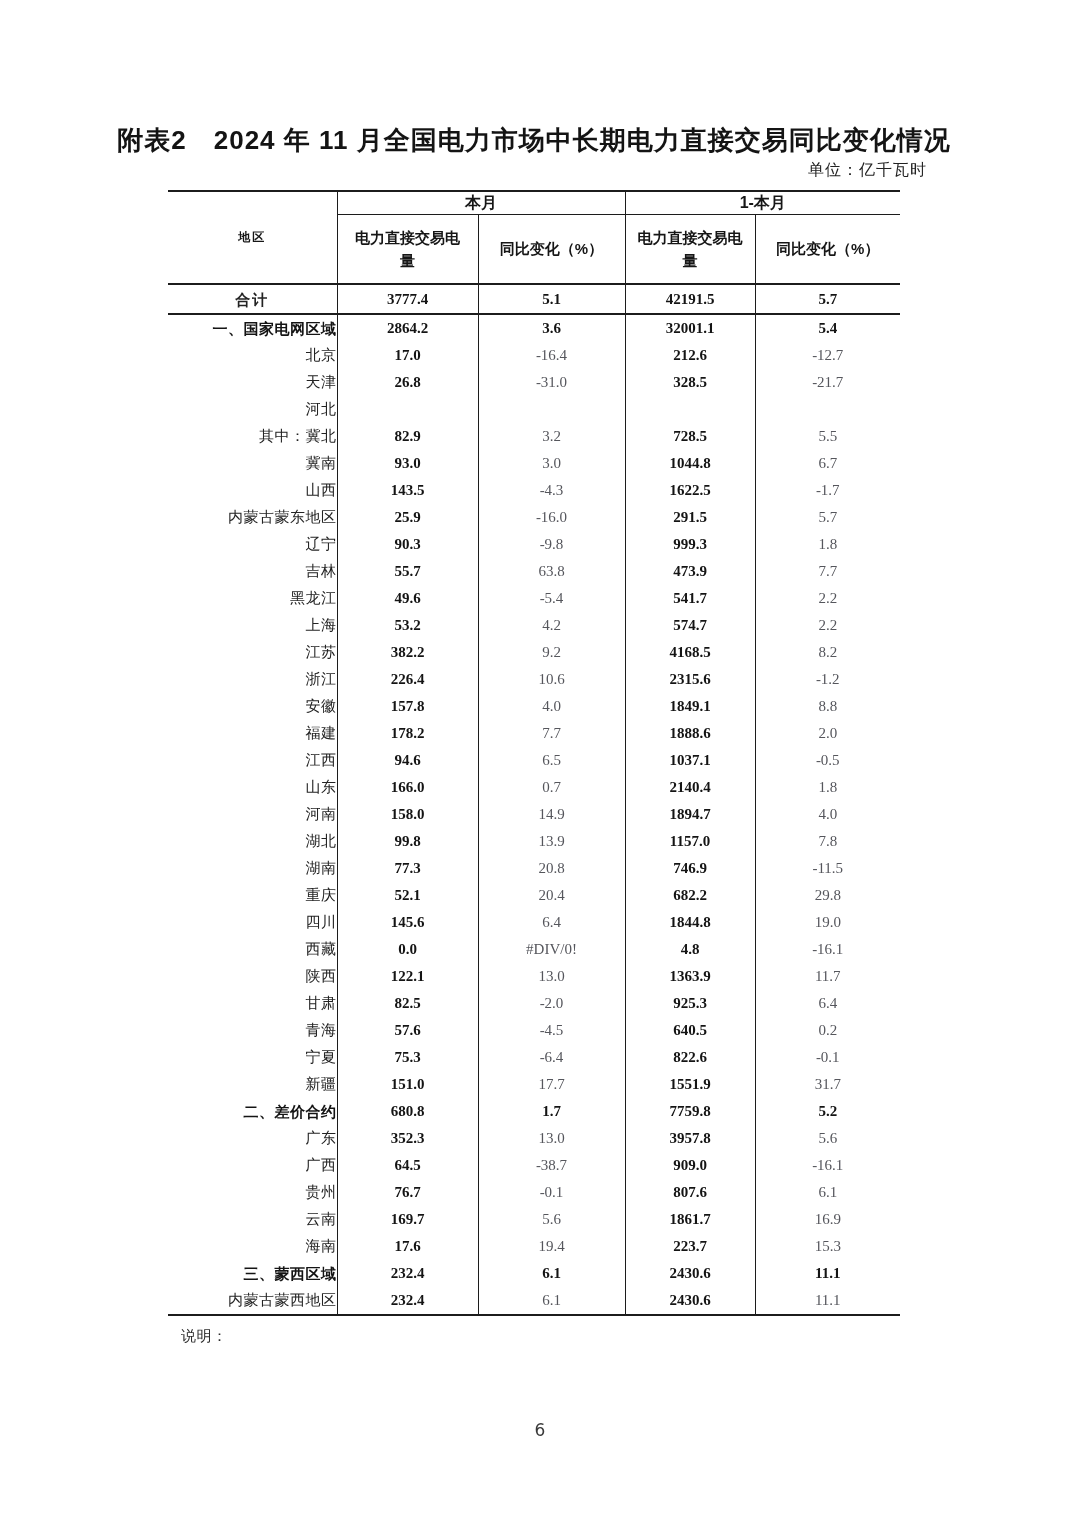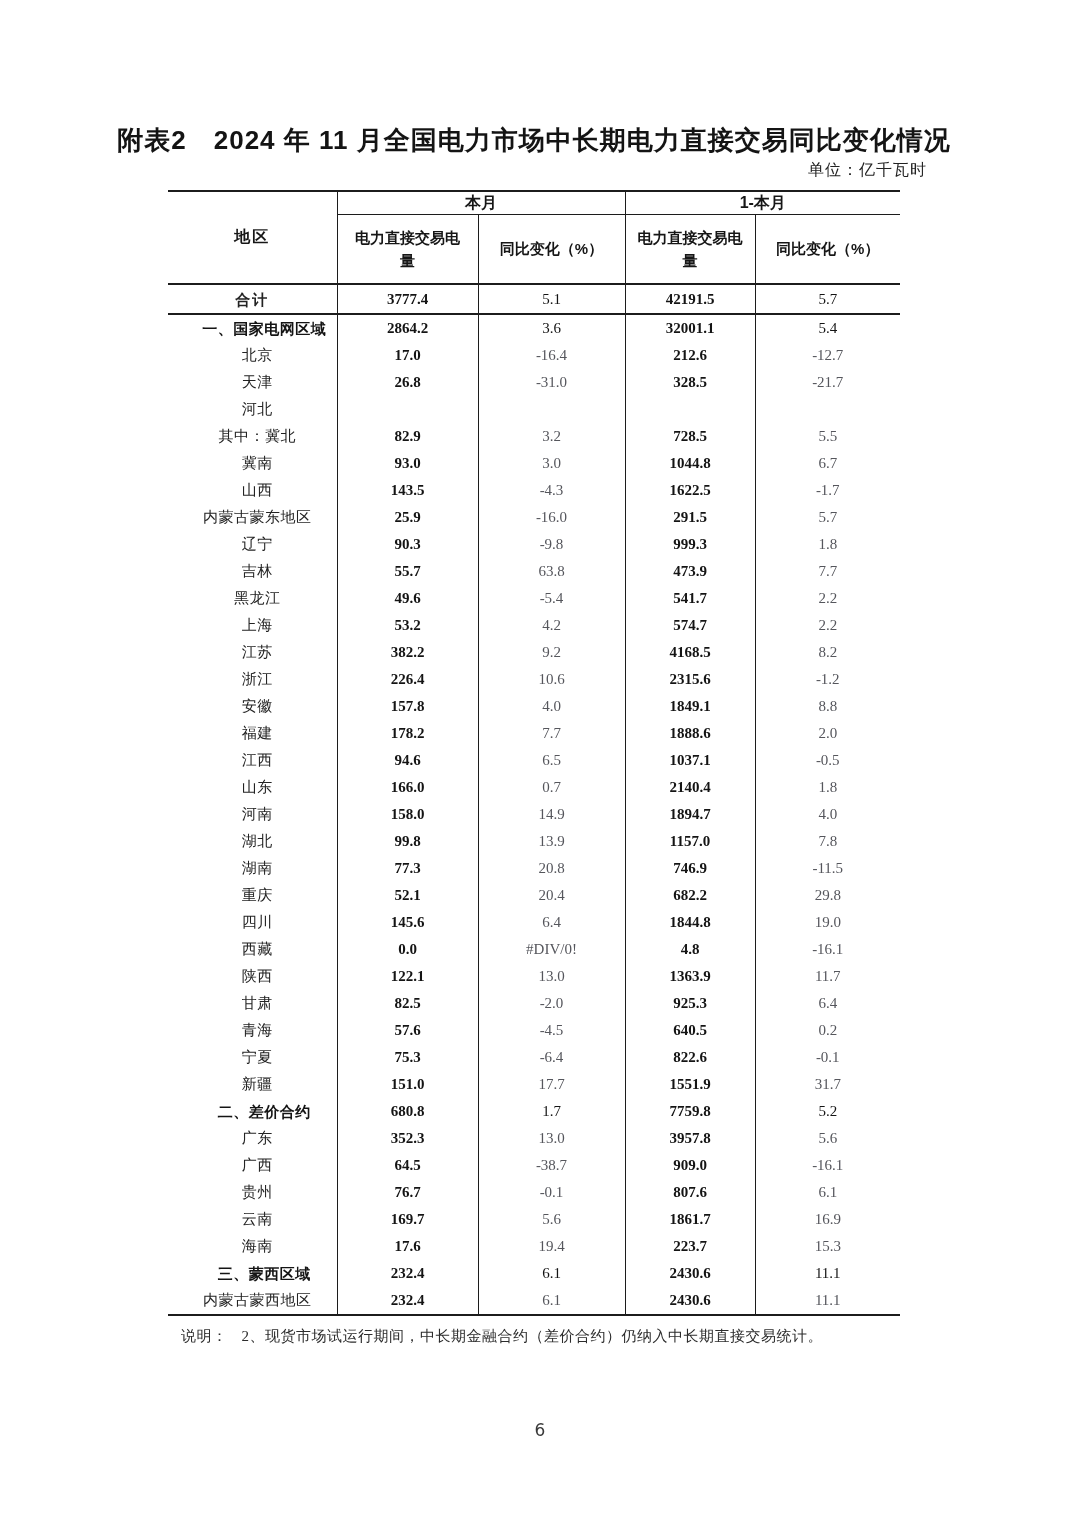--- a/index.html
+++ b/index.html
@@ -33,46 +33,46 @@
     vertical-align:middle;
   }
   .data-table th:last-child,.data-table td:last-child{border-right:none;}
 
   
   .data-table thead th{
     font-family:"Liberation Sans","DejaVu Sans",sans-serif;
     font-weight:bold;color:#161616;text-align:center;
   }
   th.h-group{height:22px;font-size:16px;border-bottom:1.3px solid #1c1c1c;}
-  th.h-region{font-size:16px;border-bottom:2.5px solid #1c1c1c;letter-spacing:2px;}
+  th.h-region{font-size:12px;border-bottom:2.5px solid #1c1c1c;letter-spacing:2px;}
   th.h-sub{height:68px;font-size:15px;border-bottom:2.5px solid #1c1c1c;line-height:1.55;}
   .wrap-8{display:inline-block;width:112px;}
 
   
   .data-table tbody td{height:27px;font-size:15px;line-height:1;}
-  td.c-region{text-align:center;padding-left:10px;color:#232323;letter-spacing:0.5px;}
+  td.c-region{text-align:right;padding-left:10px;color:#232323;letter-spacing:0.5px;}
   td.c-vol{text-align:center;font-weight:bold;color:#141414;}
   td.c-pct{text-align:center;color:#55565c;}
 
   tr.r-total td{border-bottom:2.5px solid #1c1c1c;height:28px;}
   tr.r-total td.c-region{
     text-align:center;padding-left:0;font-weight:bold;
     font-family:"Liberation Sans","DejaVu Sans",sans-serif;letter-spacing:2px;
   }
-  tr.r-total td.c-pct,tr.r-section td.c-pct{color:#141414;font-weight:normal;}
+  tr.r-total td.c-pct,tr.r-section td.c-pct{color:#141414;font-weight:bold;}
   tr.r-section td.c-region{
     padding-left:24px;font-weight:bold;color:#141414;
     font-family:"Liberation Sans","DejaVu Sans",sans-serif;
   }
 
   .notes{
     position:absolute;top:1322px;left:181px;width:760px;
     font-size:15px;color:#2c2c2c;line-height:28px;letter-spacing:0.5px;
   }
-  .notes-row{display:flex;}
+  .notes-row{display:flex;flex-direction:column;}
   .notes-label{flex:0 0 auto;}
   .notes-items{flex:1 1 auto;padding-left:14px;}
 
   .page-number{
     position:absolute;top:1420px;left:0;width:1080px;text-align:center;
     font-family:"DejaVu Sans","Liberation Sans",sans-serif;
     font-size:17px;color:#3a3a3a;
   }
 </style>
 </head>
@@ -372,20 +372,19 @@
           <td class="c-vol">2430.6</td>
           <td class="c-pct">11.1</td>
         </tr>
       </tbody>
   </table>
 
   <div class="notes">
     <div class="notes-row">
       <span class="notes-label">说明：</span>
       <div class="notes-items">
-        <div>2、现货市场试运行期间，中长期金融合约（差价合约）仍纳入中长期直接交易统计。</div>
       </div>
     </div>
   </div>
 
   <div class="page-number">6</div>
 
 </div>
 
 </body></html>

